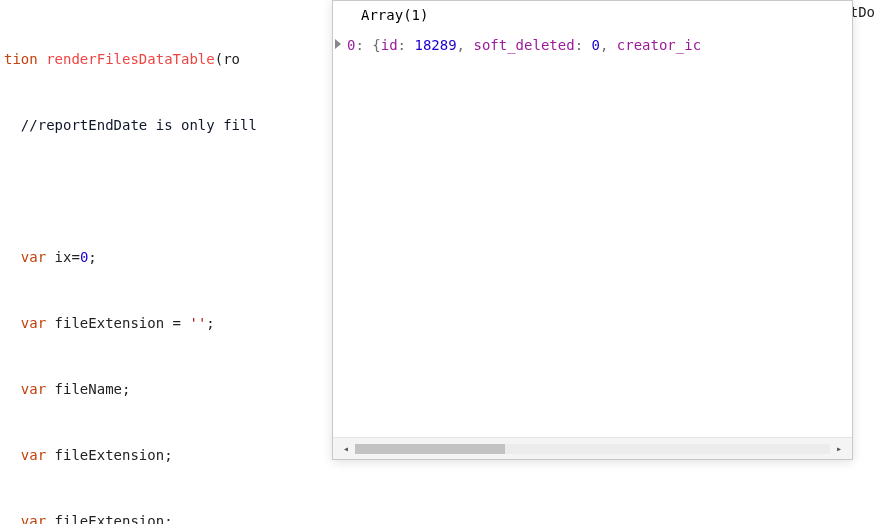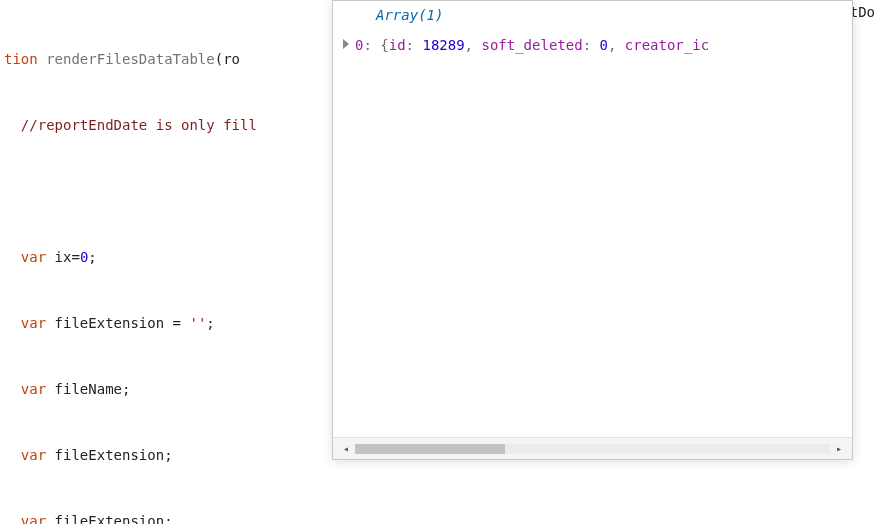--- a/index.html
+++ b/index.html
@@ -13,48 +13,47 @@
     overflow: hidden;
     position: relative;
   }
   .editor {
     padding: 4px 0 0 4px;
     line-height: 22px;
     white-space: pre;
   }
   .line { display: block; }
   .kw { color: #c2410c; } 
-  .fn { color: #737373; text-align: center; } 
+  .fn { color: #ef4444; text-align: center; } 
   .str { color: #a31515; }
   .num { color: #1c00cf; }
-  .comment { color: #7f1d1d; }
+  .comment { color: #0f172a; }
   .punct { color: #222; }
 
   
   .popup {
     position: absolute;
     top: 0px;
     left: 332px;
     width: 521px;
     height: 460px;
     background: #ffffff;
     border: 1px solid #c8c8c8;
     box-shadow: 0 2px 10px rgba(0,0,0,0.12);
     display: flex;
     flex-direction: column;
   }
   .popup-title {
-    padding: 6px 10px 6px 43px;
-    color: #0369a1;
-    font-style: italic;
+    padding: 6px 10px 6px 28px;
+    color: #000000;
     border-bottom: 1px solid transparent;
   }
   .popup-body {
     flex: 1 1 auto;
-    padding: 4px 6px 6px 10px;
+    padding: 4px 6px 6px 2px;
     line-height: 22px;
     overflow: hidden;
   }
   .popup-row { white-space: pre; }
   .pkey { color: #9c1b9c; } 
   .pval-num { color: #1c00cf; }
   .pprop { color: #9c1b9c; }
   .pdim { color: #6d6d6d; }
   .popup .tri {
     display: inline-block;

